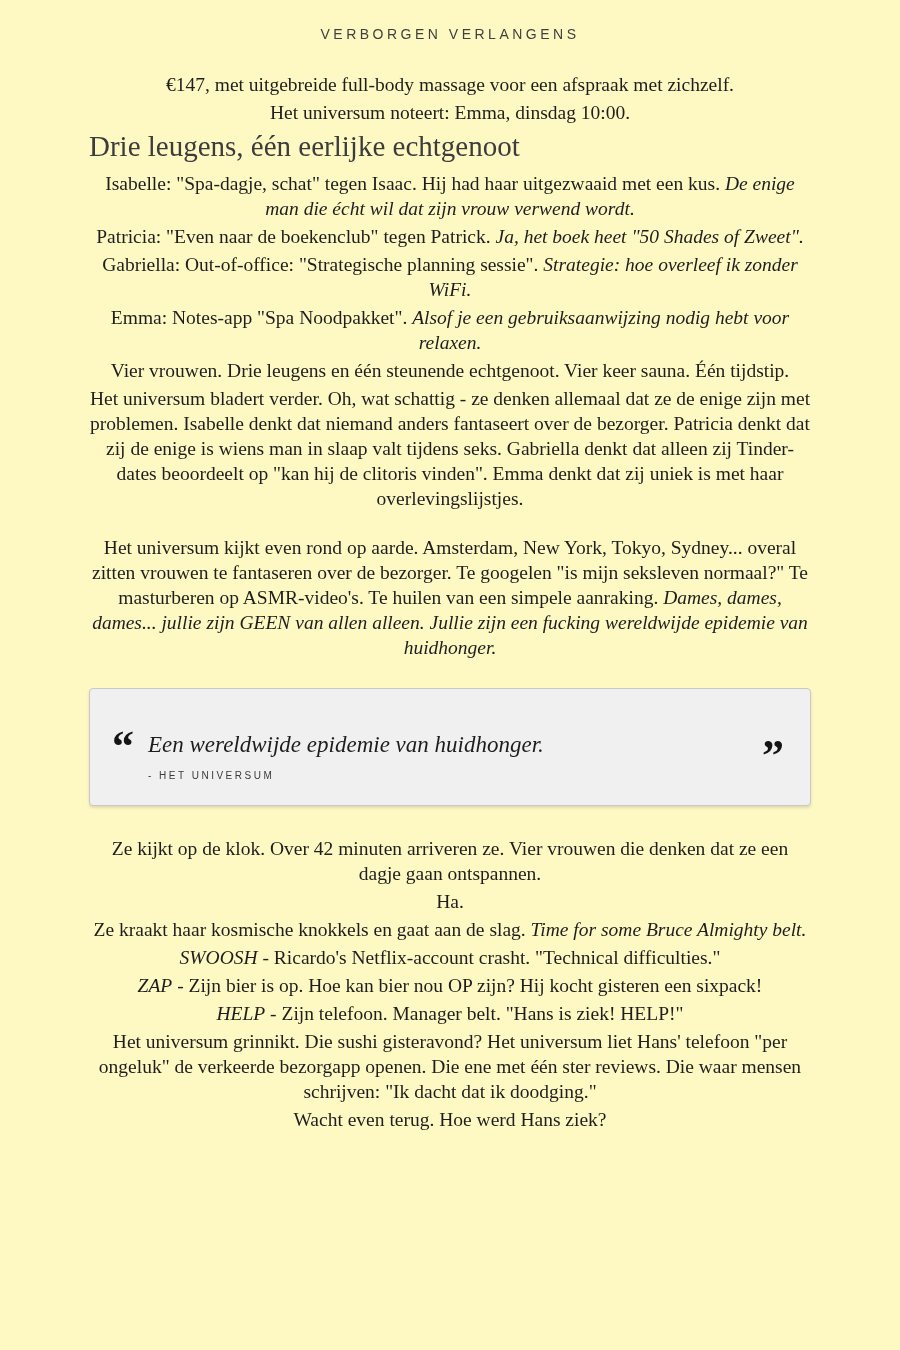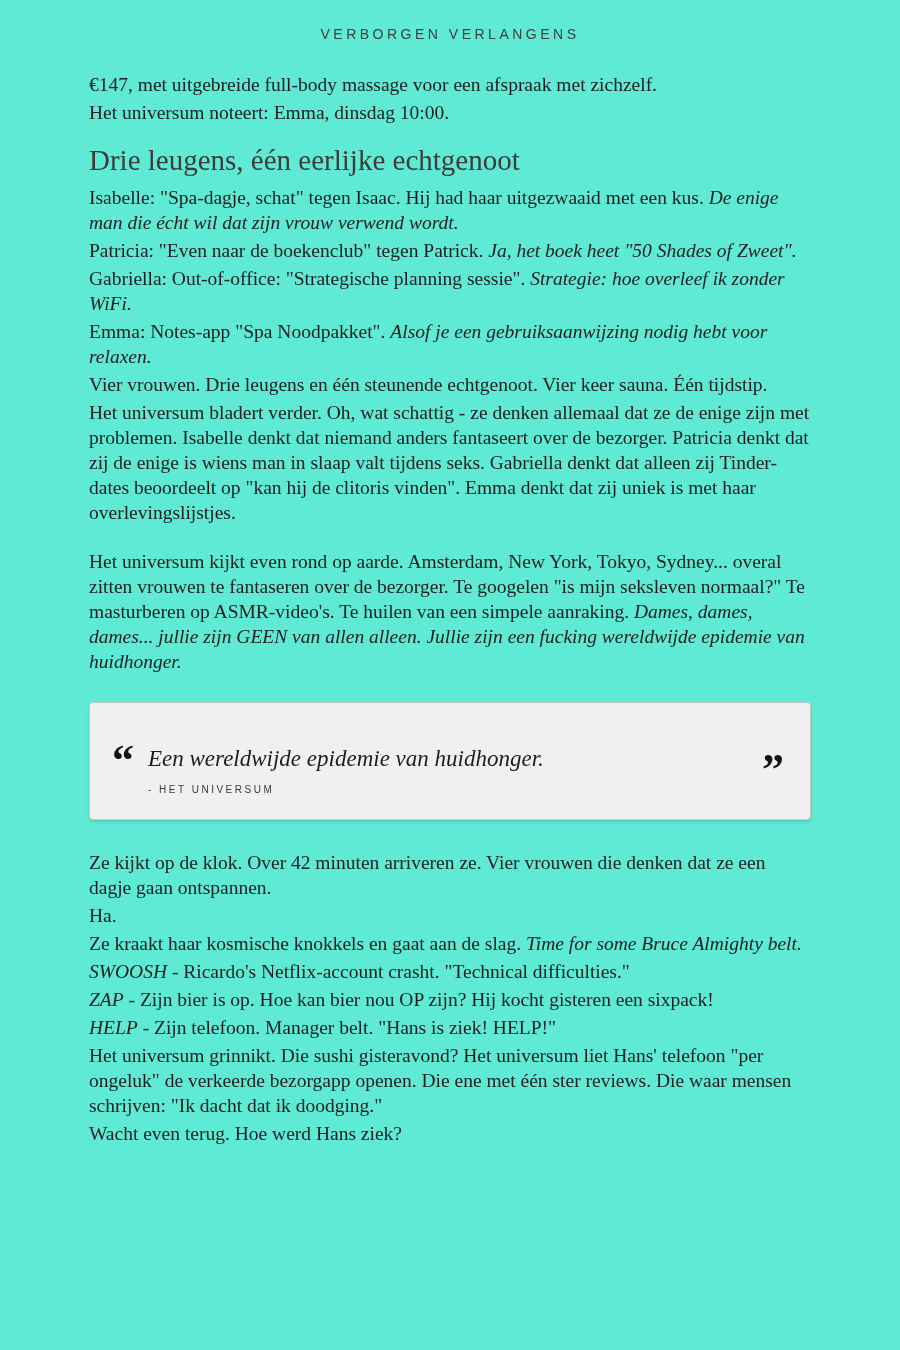--- a/index.html
+++ b/index.html
@@ -2,21 +2,21 @@
 <html><head>
 <meta charset="utf-8">
 <style>
   * { box-sizing: border-box; margin: 0; padding: 0; }
   html, body { background: #ffffff; }
   .page {
     position: relative;
     width: 900px;
     height: 1350px;
     margin: 0 auto;
-    background: #5eead4;
+    background: #fef9c3;
     font-family: "Liberation Serif", serif;
     color: #1e1e1e;
     overflow: hidden;
   }
   .running-header {
     padding-top: 26px;
     text-align: center;
     font-family: "Liberation Sans", sans-serif;
     font-size: 14px;
     font-weight: 400;
@@ -25,31 +25,31 @@
   }
   .content {
     width: 722px;
     margin: 30px auto 0 auto;
   }
   .content p {
     font-size: 19.5px;
     line-height: 25px;
     margin: 0 0 3px 0;
     color: #1e1e1e;
-    text-align: left;
+    text-align: center;
   }
   .content p .it { font-style: italic; }
   .content p .bd { font-weight: 400; }
   h2.section-heading {
     font-family: "Liberation Serif", serif;
     font-weight: 400;
     font-size: 29px;
     line-height: 34px;
     color: #3c3c3c;
-    margin: 18px 0 8px 0;
+    margin: 4px 0 8px 0;
   }
   .gap-top { margin-top: 24px !important; }
   .quote-box {
     margin: 28px 0 30px 0;
     background: #f0f0f0;
     border: 1px solid #c9c9c9;
     border-radius: 4px;
     box-shadow: 0 2px 3px rgba(0,0,0,0.12);
     padding: 28px 26px 24px 22px;
     display: flex;

